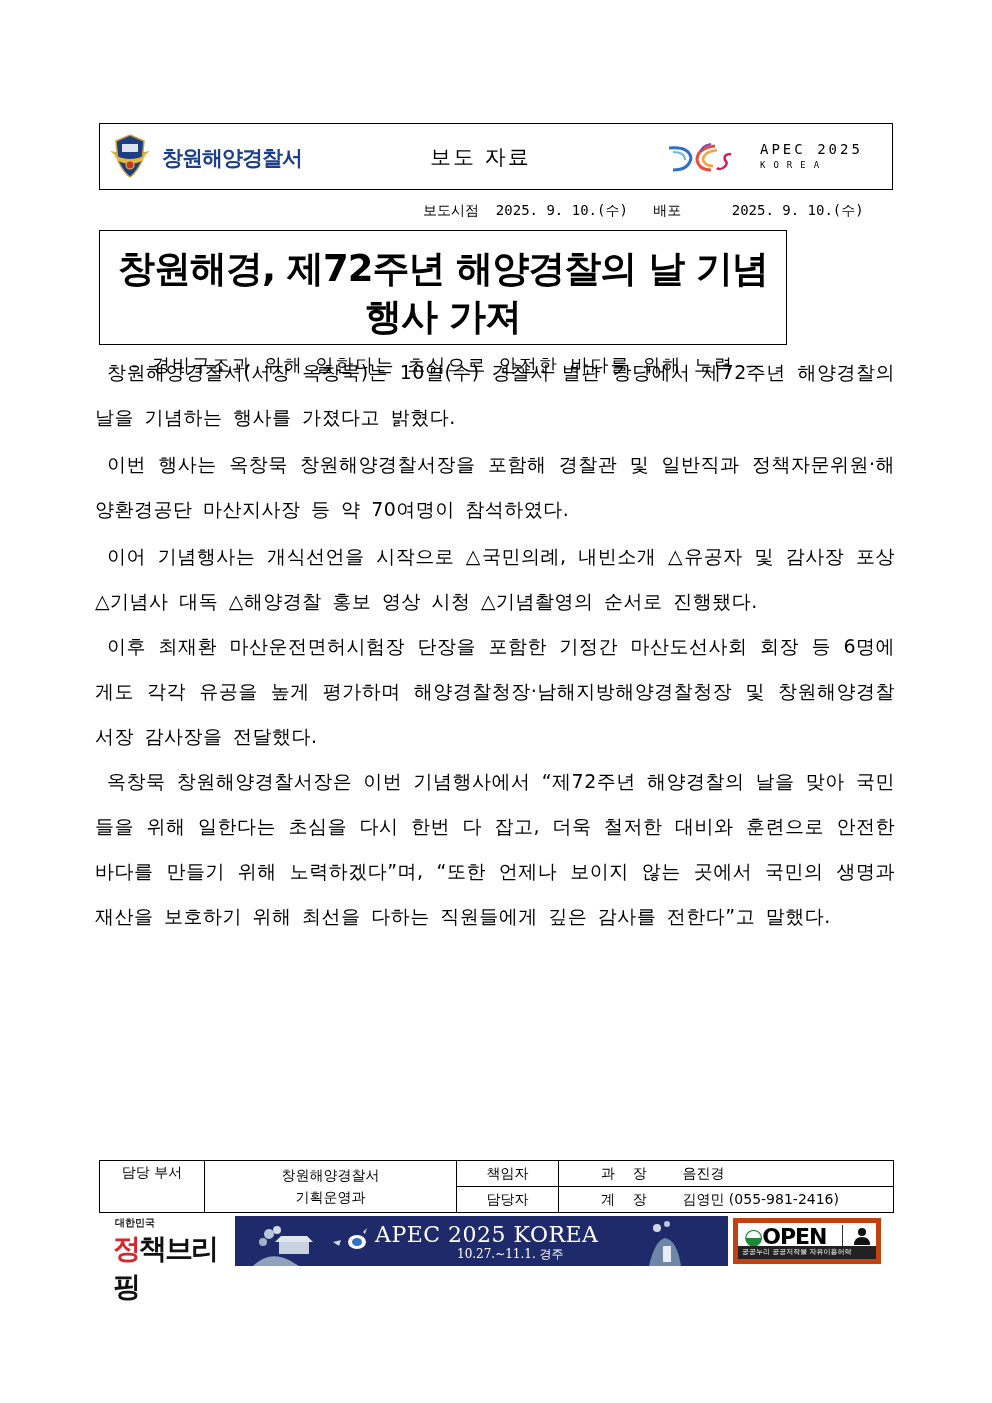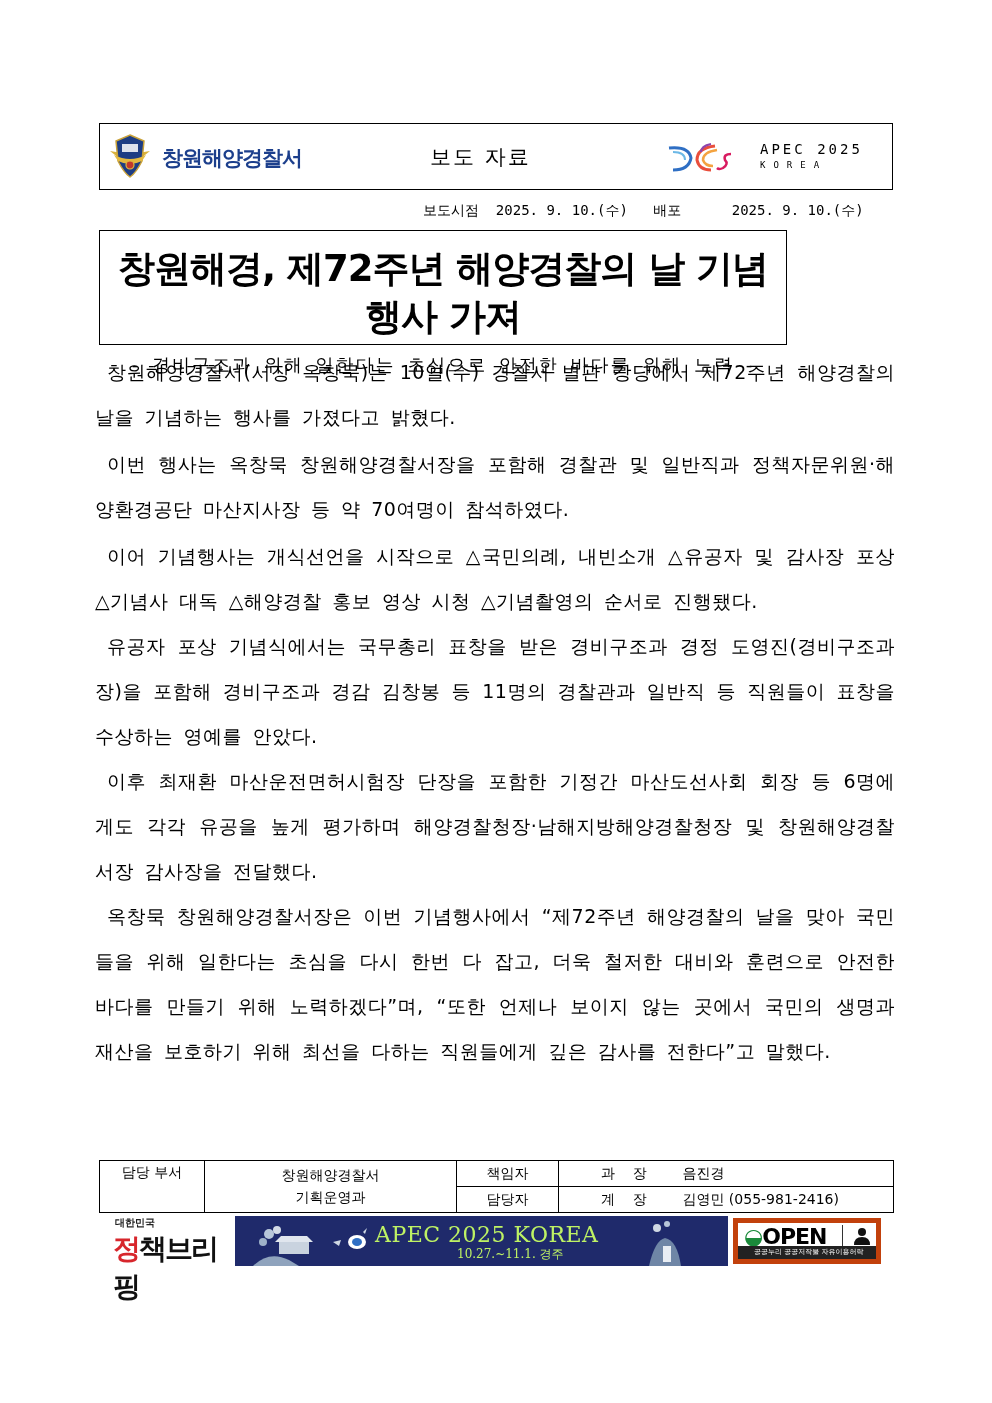--- a/index.html
+++ b/index.html
@@ -44,31 +44,31 @@
   .c-role { width: 101px; text-align: center; vertical-align: middle !important; }
   .c-info { padding-left: 42px !important; vertical-align: middle !important; white-space: pre; }
 
   
   .footer { position: absolute; left: 99px; top: 1214px; width: 795px; height: 50px; }
   .brief-logo { position: absolute; left: 14px; top: 2px; width: 120px; height: 48px; }
   .brief-small { position: absolute; left: 2px; top: 0; font-size: 10px; font-weight: bold; color: #222; }
   .brief-big { position: absolute; left: 0; top: 14px; font-size: 28px; font-weight: bold; letter-spacing: -2px; color: #111; }
   .brief-big .red { color: #d7262c; }
   .apec-banner { position: absolute; left: 136px; top: 2px; width: 493px; height: 50px;
-                 background: #1f2a6b; color: #bef264; overflow: hidden; }
+                 background: #1f2a6b; color: #ffffff; overflow: hidden; }
   .banner-title { position: absolute; left: 140px; top: 6px; font-family: "DejaVu Serif", serif;
                   font-size: 22px; letter-spacing: 0.5px; }
   .banner-date { position: absolute; left: 222px; top: 30px; font-family: "DejaVu Serif", serif; font-size: 12px; }
   .open-box { position: absolute; left: 634px; top: 4px; width: 148px; height: 46px;
               border: 5px solid #c2410c; background: #fff; box-sizing: border-box; }
   .open-word { position: absolute; left: 6px; top: 1px; font-size: 22px; font-weight: bold; letter-spacing: -1px; }
   .open-word .o { color: #1a8a3a; }
   .open-attr { position: absolute; left: 104px; top: 2px; width: 38px; height: 28px; border-left: 1px solid #333; }
   .open-strip { position: absolute; left: 0; bottom: 0; width: 100%; height: 13px; background: #222;
-                color: #fff; font-size: 7px; line-height: 13px; padding-left: 16px; box-sizing: border-box; white-space: nowrap; }
+                color: #fff; font-size: 7px; line-height: 13px; padding-left: 4px; box-sizing: border-box; white-space: nowrap; }
 </style>
 </head>
 <body>
 
 <div class="header-box">
   <svg class="org-logo" viewBox="0 0 44 46">
     <path d="M2 18 L14 20 L12 26 Z" fill="#d9b13a"></path>
     <path d="M42 18 L30 20 L32 26 Z" fill="#d9b13a"></path>
     <path d="M22 2 L36 8 L34 28 Q28 40 22 44 Q16 40 10 28 L8 8 Z" fill="#1d3d84" stroke="#c9a23a" stroke-width="1.5"></path>
     <rect x="14" y="11" width="16" height="8" fill="#fff" opacity="0.85"></rect>
@@ -95,21 +95,20 @@
 
 <div class="title-box">
   <div class="title">창원해경, 제72주년 해양경찰의 날 기념행사 가져</div>
   <div class="subtitle">- 경비구조과 위해 일한다는 초심으로 안전한 바다를 위해 노력 -</div>
 </div>
 
 <div class="body">
   <p class="para" style="margin-bottom:2px">창원해양경찰서(서장 옥창묵)는 10일(수) 경찰서 별관 강당에서 제72주년 해양경찰의 날을 기념하는 행사를 가졌다고 밝혔다.</p>
   <p class="para" style="margin-bottom:2px">이번 행사는 옥창묵 창원해양경찰서장을 포함해 경찰관 및 일반직과 정책자문위원·해양환경공단 마산지사장 등 약 70여명이 참석하였다.</p>
   <p class="para" style="margin-bottom:0px">이어 기념행사는 개식선언을 시작으로 △국민의례, 내빈소개 △유공자 및 감사장 포상 △기념사 대독 △해양경찰 홍보 영상 시청 △기념촬영의 순서로 진행됐다.</p>
-  <p class="para" style="margin-bottom:0px">유공자 포상 기념식에서는 국무총리 표창을 받은 경비구조과 경정 도영진(경비구조과장)을 포함해 경비구조과 경감 김창봉 등 11명의 경찰관과 일반직 등 직원들이 표창을 수상하는 영예를 안았다.</p>
   <p class="para" style="margin-bottom:0px">이후 최재환 마산운전면허시험장 단장을 포함한 기정간 마산도선사회 회장 등 6명에게도 각각 유공을 높게 평가하며 해양경찰청장·남해지방해양경찰청장 및 창원해양경찰서장 감사장을 전달했다.</p>
   <p class="para">옥창묵 창원해양경찰서장은 이번 기념행사에서 “제72주년 해양경찰의 날을 맞아 국민들을 위해 일한다는 초심을 다시 한번 다 잡고, 더욱 철저한 대비와 훈련으로 안전한 바다를 만들기 위해 노력하겠다”며, “또한 언제나 보이지 않는 곳에서 국민의 생명과 재산을 보호하기 위해 최선을 다하는 직원들에게 깊은 감사를 전한다”고 말했다.</p>
 </div>
 
 <table class="contact">
   <tbody>
       <tr>
     <td class="c-dept-label" rowspan="2">
       <span>담당 부서</span>
     </td>

